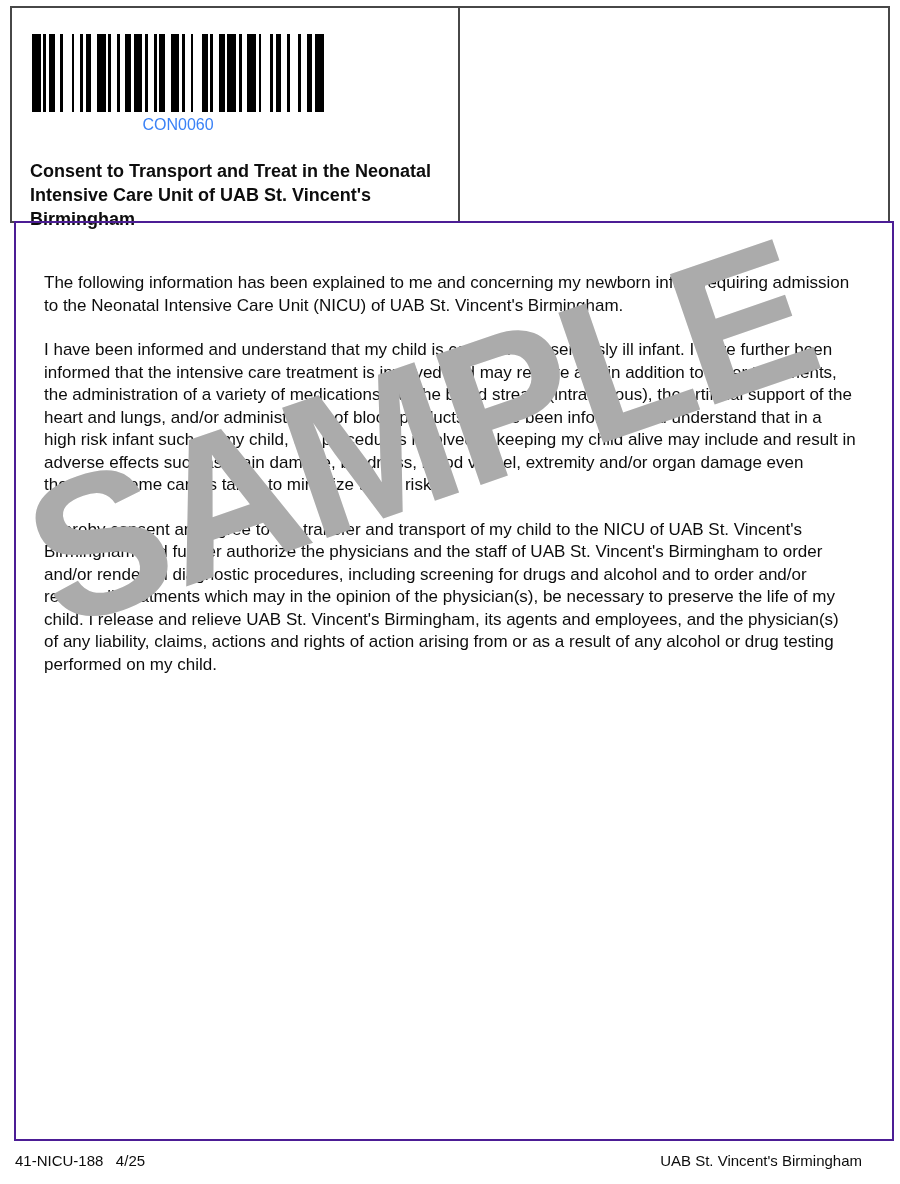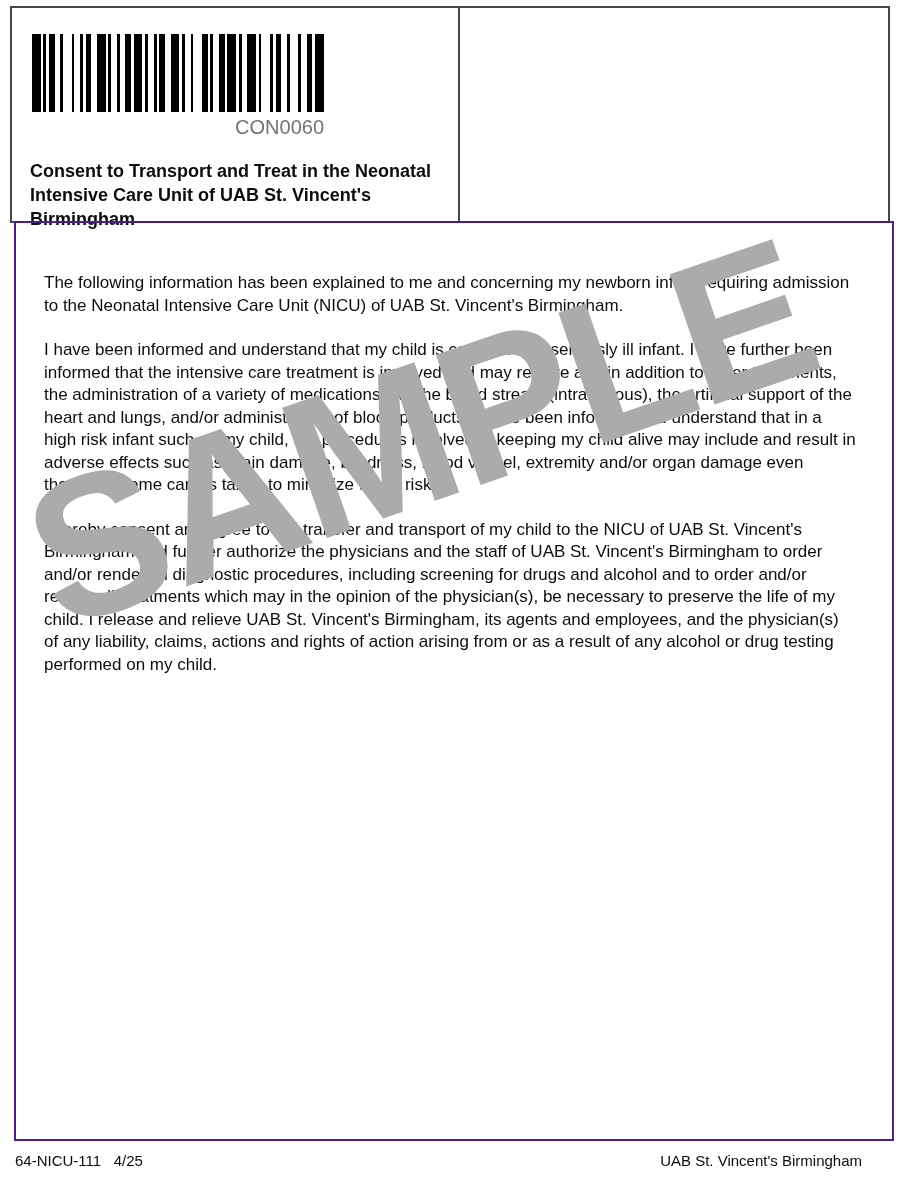--- a/index.html
+++ b/index.html
@@ -37,23 +37,23 @@
     display: flex;
     align-items: stretch;
   }
   .barcode .bar { background: #000; }
   .barcode .gap { background: transparent; }
 
   .barcode-label {
     position: absolute;
     left: 20px; top: 108px;
     width: 292px;
-    text-align: right;
-    font-size: 20px;
-    color: #737373;
+    text-align: center;
+    font-size: 16px;
+    color: #3b82f6;
   }
 
   .form-title {
     position: absolute;
     left: 18px; top: 151px;
     width: 420px;
     font-size: 18px;
     font-weight: bold;
     line-height: 24px;
     white-space: pre-line;
@@ -185,19 +185,19 @@
   <div class="main-box">
     <div class="content">
       <p>The following information has been explained to me and concerning my newborn infant requiring admission to the Neonatal Intensive Care Unit (NICU) of UAB St. Vincent's Birmingham.</p>
       <p>I have been informed and understand that my child is considered a seriously ill infant. I have further been informed that the intensive care treatment is involved and may require and in addition to other treatments, the administration of a variety of medications into the blood stream (intravenous), the artificial support of the heart and lungs, and/or administration of blood products. I have been informed and understand that in a high risk infant such as my child, the procedures involved in keeping my child alive may include and result in adverse effects such as brain damage, blindness, blood vessel, extremity and/or organ damage even though extreme care is taken to minimize these risks.</p>
       <p>I hereby consent and agree to the transfer and transport of my child to the NICU of UAB St. Vincent's Birmingham and further authorize the physicians and the staff of UAB St. Vincent's Birmingham to order and/or render all diagnostic procedures, including screening for drugs and alcohol and to order and/or render all treatments which may in the opinion of the physician(s), be necessary to preserve the life of my child. I release and relieve UAB St. Vincent's Birmingham, its agents and employees, and the physician(s) of any liability, claims, actions and rights of action arising from or as a result of any alcohol or drug testing performed on my child.</p>
     </div>
 
   </div>
 
   <div class="footer">
-    <span class="footer-left">64-NICU-111   4/25</span>
+    <span class="footer-left">41-NICU-188   4/25</span>
     <span class="footer-right">UAB St. Vincent's Birmingham</span>
   </div>
 
   <div class="watermark" style="color: rgb(171, 171, 171);">SAMPLE</div>
 
 </div>
 
 </body></html>

